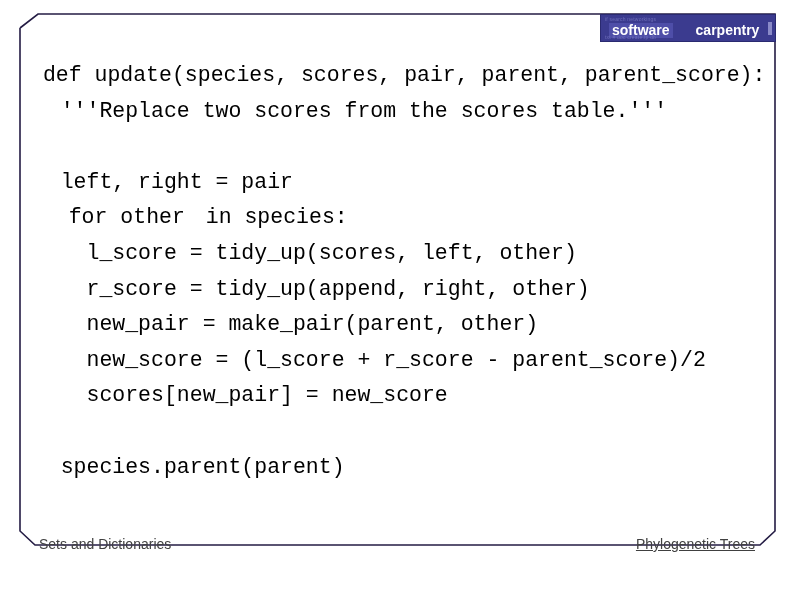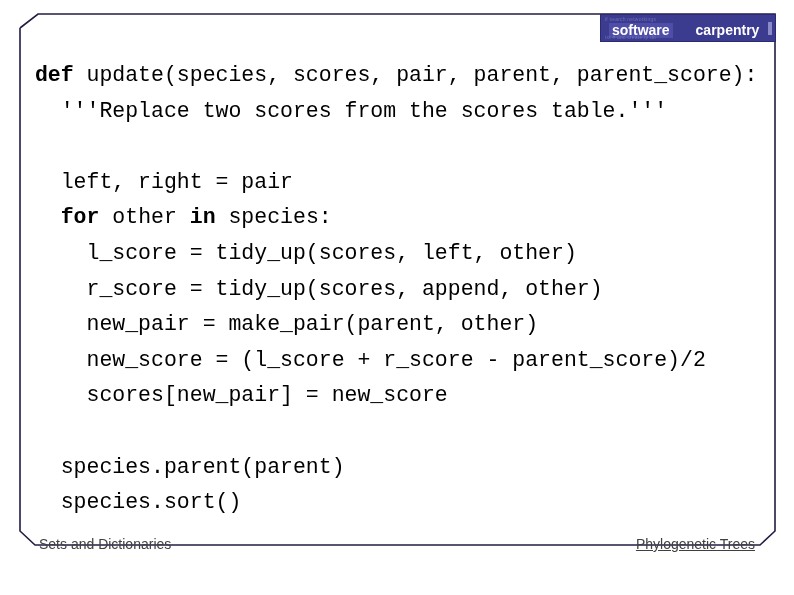--- a/index.html
+++ b/index.html
@@ -99,21 +99,21 @@
     overflow: hidden;
   }
   .codeline {
     font-family: "Liberation Mono", "DejaVu Sans Mono", monospace;
     font-size: 21.5px;
     line-height: 35.6px;
     color: #000000;
     white-space: pre;
     letter-spacing: 0px;
   }
-  .codeline b { font-weight: bold; }
+  .codeline b { font-weight: normal; padding-left: 8px; }
   .codeline.blank { color: transparent; }
 
   
   #footer-left, #footer-right {
     position: absolute;
     top: 536px;
     font-family: "Liberation Sans", sans-serif;
     font-size: 14px;
     color: #404040;
     white-space: nowrap;
@@ -140,25 +140,24 @@
     <div class="tick"></div>
   </div>
 
   <div id="code">
       <div class="codeline"><b> def</b><span> update(species, scores, pair, parent, parent_score):</span></div>
       <div class="codeline"><span>   '''Replace two scores from the scores table.'''</span></div>
       <div class="codeline blank">&nbsp;</div>
       <div class="codeline"><span>   left, right = pair</span></div>
       <div class="codeline"><b>   for</b><span> other </span><b>in</b><span> species:</span></div>
       <div class="codeline"><span>     l_score = tidy_up(scores, left, other)</span></div>
-      <div class="codeline"><span>     r_score = tidy_up(scores, append, other)</span></div>
+      <div class="codeline"><span>     r_score = tidy_up(append, right, other)</span></div>
       <div class="codeline"><span>     new_pair = make_pair(parent, other)</span></div>
       <div class="codeline"><span>     new_score = (l_score + r_score - parent_score)/2</span></div>
       <div class="codeline"><span>     scores[new_pair] = new_score</span></div>
       <div class="codeline blank">&nbsp;</div>
       <div class="codeline"><span>   species.parent(parent)</span></div>
-      <div class="codeline"><span>   species.sort()</span></div>
     </div>
 
   <div id="footer-left">Sets and Dictionaries</div>
   <div id="footer-right">Phylogenetic Trees</div>
 
 </div>
 
 </body></html>

